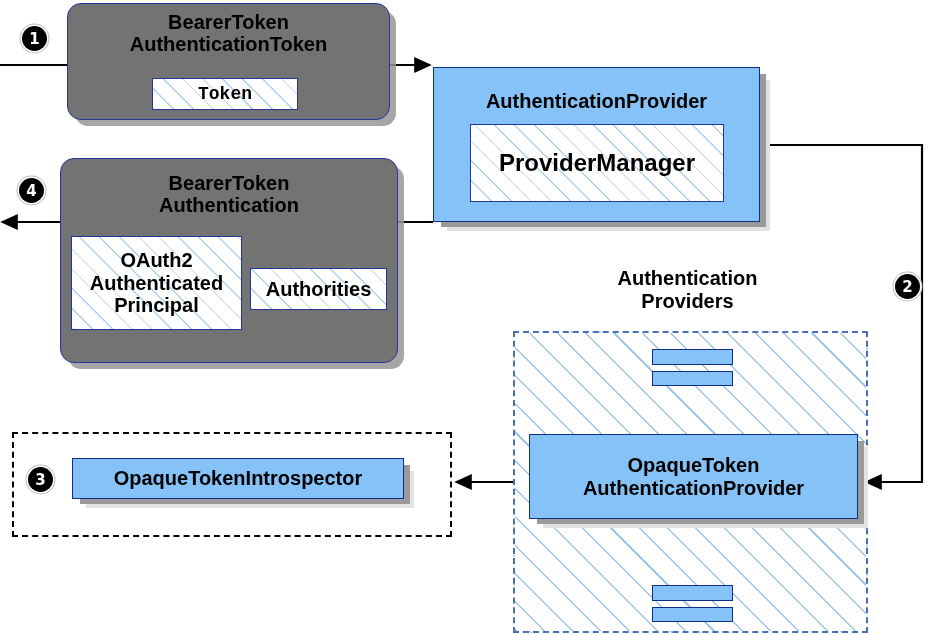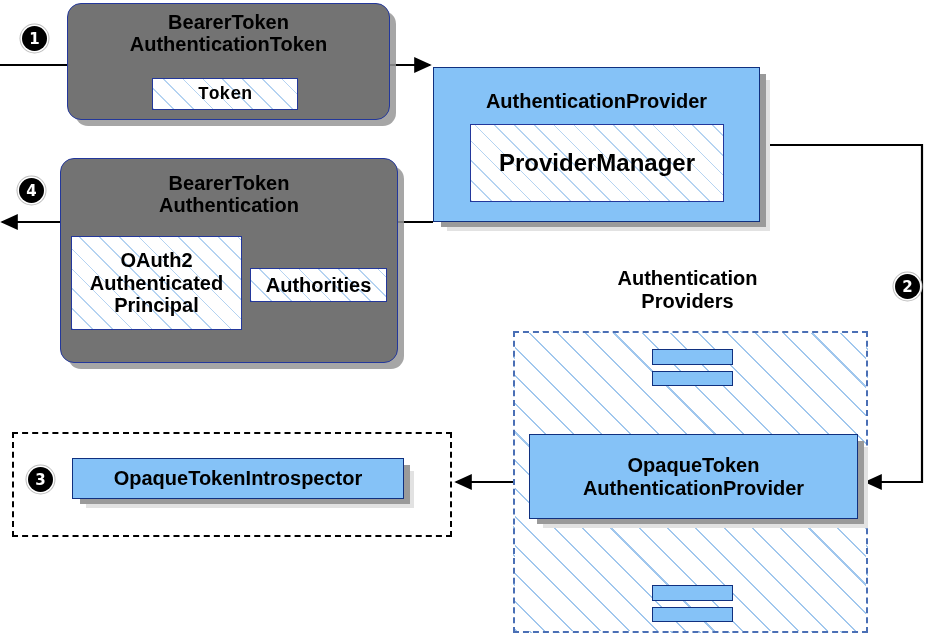--- a/index.html
+++ b/index.html
@@ -38,21 +38,21 @@
   #lbl-bearer-token-auth-token{position:absolute;left:0;right:0;top:7px;font-size:20px;}
   #box-token{left:152px;top:78px;width:146px;height:32px;font-size:18px;font-family:Liberation Mono, monospace;}
 
   #box-authentication-manager{left:433px;top:67px;width:327px;height:155px;}
   #lbl-authentication-manager{position:absolute;left:0;right:0;top:22px;font-size:20px;}
   #box-provider-manager{left:470px;top:124px;width:254px;height:78px;font-size:24px;}
 
   #box-bearer-token-authentication{left:60px;top:158px;width:338px;height:205px;}
   #lbl-bearer-token-authentication{position:absolute;left:0;right:0;top:13px;font-size:20px;}
   #box-oauth2-principal{left:71px;top:236px;width:171px;height:94px;font-size:20px;}
-  #box-authorities{left:250px;top:268px;width:137px;height:34px;font-size:20px;}
+  #box-authorities{left:250px;top:268px;width:137px;height:42px;font-size:20px;}
 
   #lbl-authentication-providers{left:560px;top:267px;width:255px;font-size:20px;}
   #box-providers-container{left:513px;top:331px;width:355px;height:302px;}
   #box-opaque-token-auth-provider{left:529px;top:434px;width:329px;height:85px;font-size:20px;}
   #bar-top-1{left:652px;top:349px;width:81px;height:16px;}
   #bar-top-2{left:652px;top:371px;width:81px;height:15px;}
   #bar-bottom-1{left:652px;top:585px;width:81px;height:16px;}
   #bar-bottom-2{left:652px;top:607px;width:81px;height:15px;}
 
   #box-introspector-container{left:12px;top:432px;width:440px;height:105px;}

